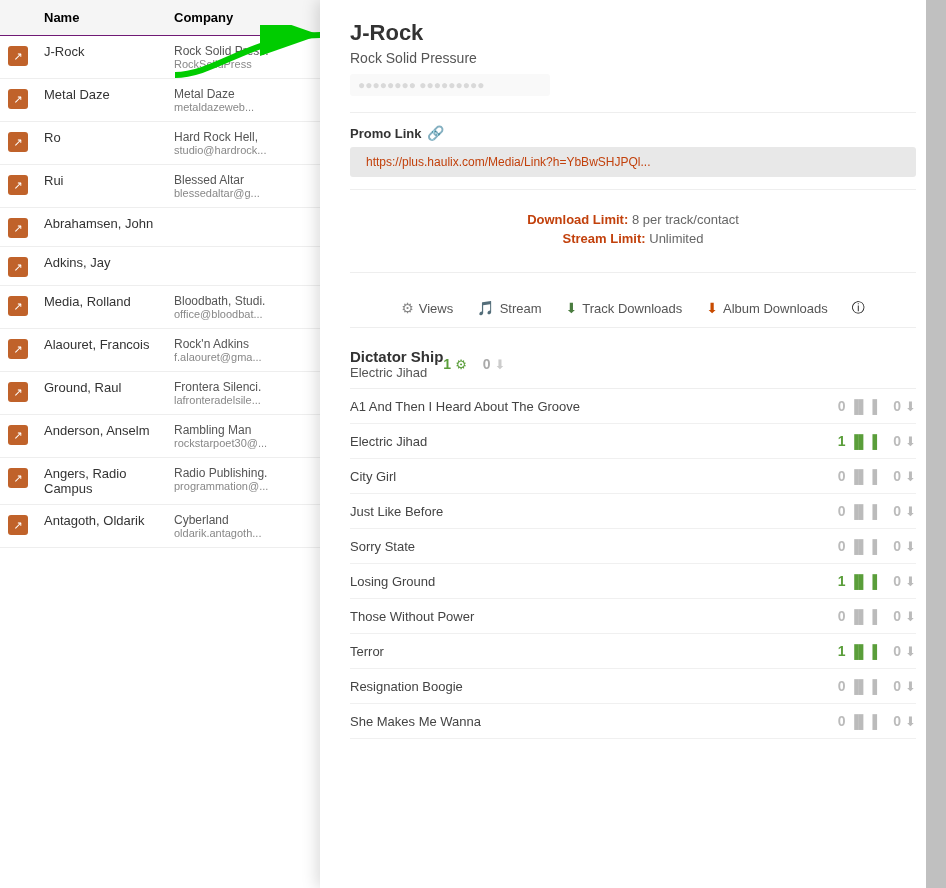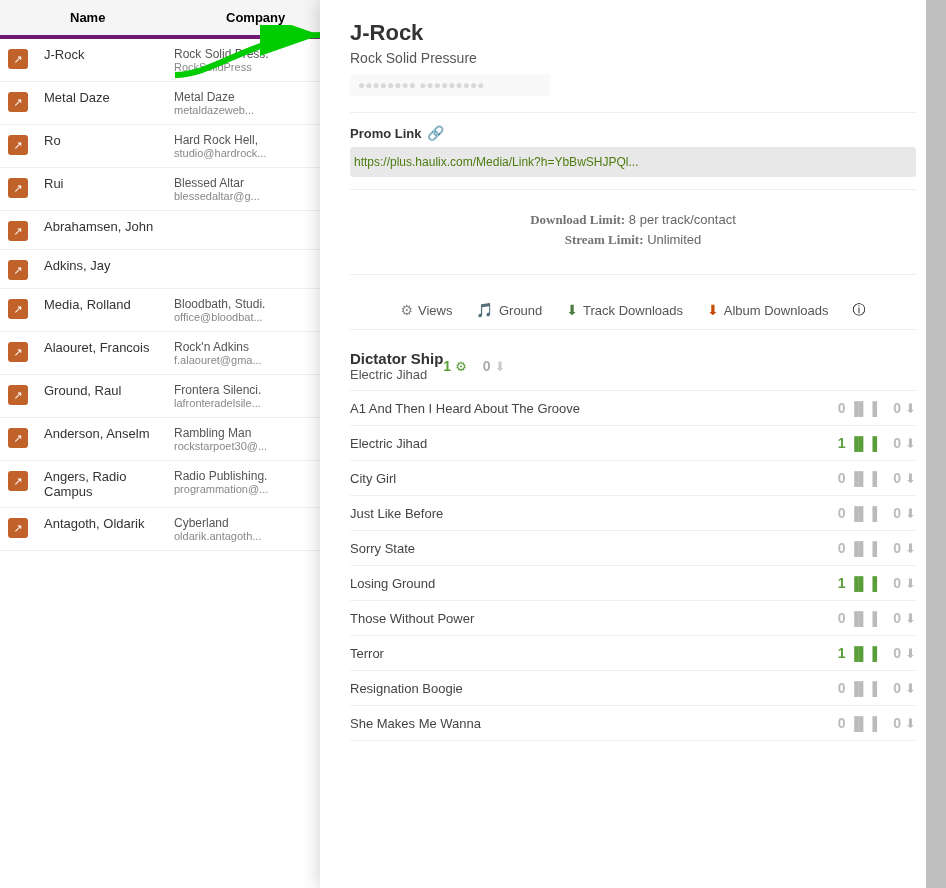--- a/index.html
+++ b/index.html
@@ -11,25 +11,24 @@
       top: 0; left: 0;
       width: 320px;
       height: 888px;
       background: #fff;
       overflow: hidden;
     }
 
     .table-header {
       display: flex;
       background: #f5f5f5;
-      border-bottom: 4px solid #701a75;
+      border-bottom: 1px solid #701a75;
       padding: 10px 8px;
       font-weight: bold;
       font-size: 13px;
-      gap: 26px;
     }
 
     .col-icon { width: 36px; }
     .col-name { width: 130px; }
     .col-company { flex: 1; }
 
     .table-row {
       display: flex;
       align-items: flex-start;
       padding: 8px 8px;
@@ -99,33 +98,33 @@
       font-size: 13px;
       font-weight: bold;
       color: #333;
       margin-bottom: 6px;
       display: flex; align-items: center; gap: 6px;
     }
     .link-icon { color: #888; font-size: 14px; }
     .promo-link-box {
       background: #e8e8e8;
       border-radius: 3px;
-      padding: 8px 4px;
+      padding: 8px 16px;
       font-size: 12px;
-      color: #4d7c0f;
+      color: #c2410c;
       word-break: break-all;
     }
 
     .limits-section {
       text-align: center;
       padding: 10px 0;
       font-size: 13px;
       color: #555;
     }
-    .limits-section span.label { font-weight: bold; color: #737373; font-family: Liberation Serif, serif; }
+    .limits-section span.label { font-weight: bold; color: #c2410c; }
     .limits-section span.value { color: #666; }
     .limits-section .line { margin-bottom: 4px; }
 
     .stats-tabs {
       display: flex;
       justify-content: center;
       gap: 24px;
       padding: 14px 0 10px;
       border-bottom: 1px solid #eee;
       margin-bottom: 10px;
@@ -386,21 +385,21 @@
 
   <hr class="section-divider">
 
   <div class="stats-tabs">
     <div class="stat-tab views">
       <span class="tab-icon">⚙</span>
       <span>Views</span>
     </div>
     <div class="stat-tab streams">
       <span class="tab-icon">🎵</span>
-      <span>Ground</span>
+      <span>Stream</span>
     </div>
     <div class="stat-tab track-dl">
       <span class="tab-icon">⬇</span>
       <span>Track Downloads</span>
     </div>
     <div class="stat-tab album-dl">
       <span class="tab-icon">⬇</span>
       <span>Album Downloads</span>
     </div>
     <span class="info-icon">ⓘ</span>

